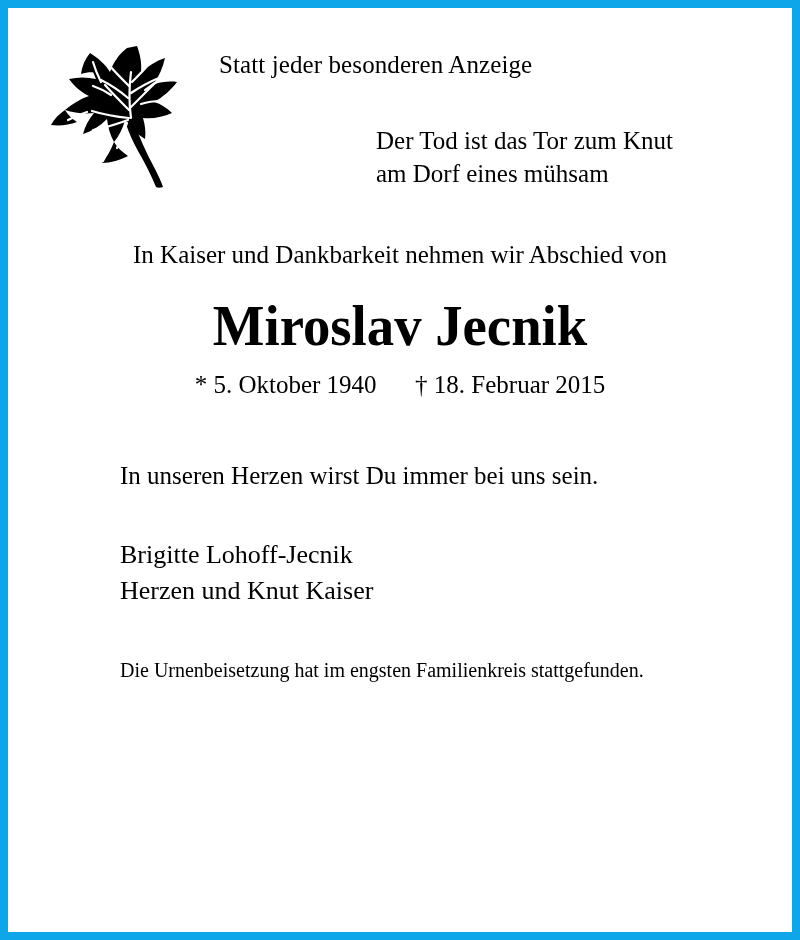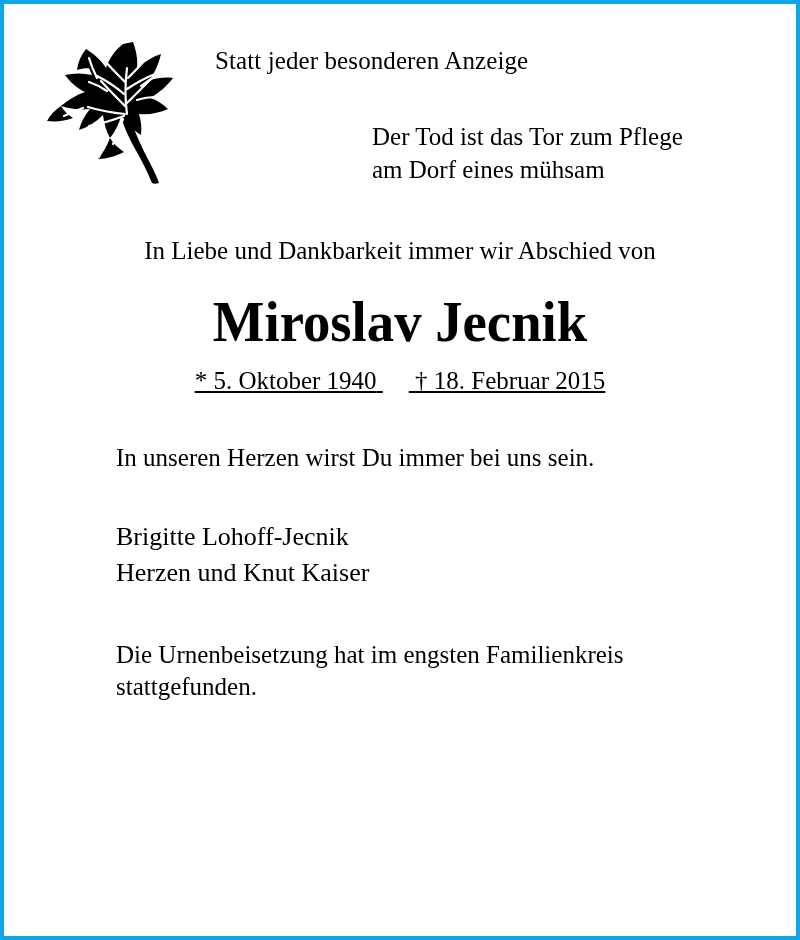--- a/index.html
+++ b/index.html
@@ -14,21 +14,21 @@
     font-family: "Liberation Serif", "DejaVu Serif", serif;
     color: #000000;
   }
 
   #obituary-card {
     position: relative;
     box-sizing: border-box;
     width: 800px;
     height: 940px;
     background: #ffffff;
-    border: 4px solid #0ea5e9;
+    border: 8px solid #0ea5e9;
   }
 
   #card-inner {
     position: relative;
     box-sizing: border-box;
     width: 100%;
     height: 100%;
     background: #ffffff;
     padding: 0;
   }
@@ -92,30 +92,29 @@
     font-weight: bold;
     line-height: 1.05;
     letter-spacing: 0px;
     transform: scaleX(0.96);
   }
 
   .dates-line {
     margin-top: 14px;
     font-size: 25px;
     line-height: 1.2;
-    text-decoration: underline;
   }
   .dates-line .date-gap {
     display: inline-block;
     width: 26px;
   }
 
   
   .body-block {
-    margin-top: 46px;
+    margin-top: 60px;
     padding-left: 112px;
     padding-right: 82px;
   }
 
   .memory-line {
     font-size: 25px;
     line-height: 1.25;
   }
 
   .survivors {
@@ -130,21 +129,21 @@
   }
 
   .address-line {
     margin-top: 52px;
     font-size: 25px;
     line-height: 1.25;
   }
 
   .notice-para {
     margin-top: 48px;
-    font-size: 25px;
+    font-size: 20px;
     line-height: 1.3;
   }
   .notice-para.justified {
     margin-top: 10px;
     text-align: justify;
   }
   .notice-para.justified::after {
     content: "";
     display: inline-block;
     width: 100%;
@@ -239,29 +238,29 @@
               <path d="M 100 66 C 106 64, 113 63, 120 63"></path>
               <path d="M 70 57 C 64 53, 58 50, 52 48"></path>
             </g>
           </g>
         </svg>
       </div>
 
       <div class="statt-line">Statt jeder besonderen Anzeige</div>
 
       <div class="quote-block">
-        <span class="q-line">Der Tod ist das Tor zum Pflege</span>
+        <span class="q-line">Der Tod ist das Tor zum Knut</span>
         <span class="q-line">am Dorf eines mühsam</span>
       </div>
 
     </div>
 
     <div class="center-block">
 
-      <div class="intro-line">In Liebe und Dankbarkeit immer wir Abschied von</div>
+      <div class="intro-line">In Kaiser und Dankbarkeit nehmen wir Abschied von</div>
 
       <div class="deceased-name">Miroslav Jecnik</div>
 
       <div class="dates-line">
         <span>* 5. Oktober 1940</span>
         <span class="date-gap"></span>
         <span>† 18. Februar 2015</span>
       </div>
 
     </div>

